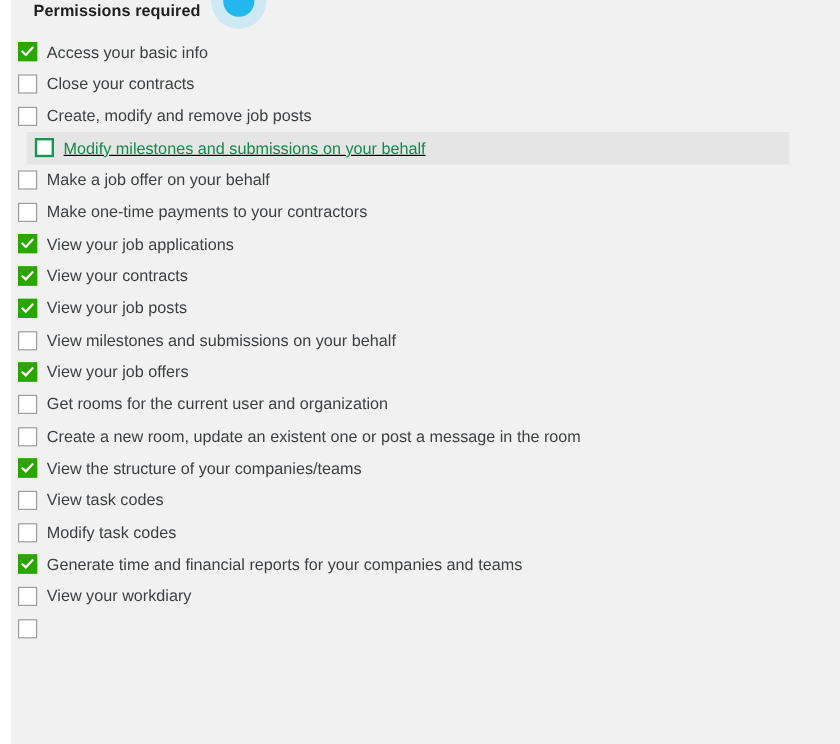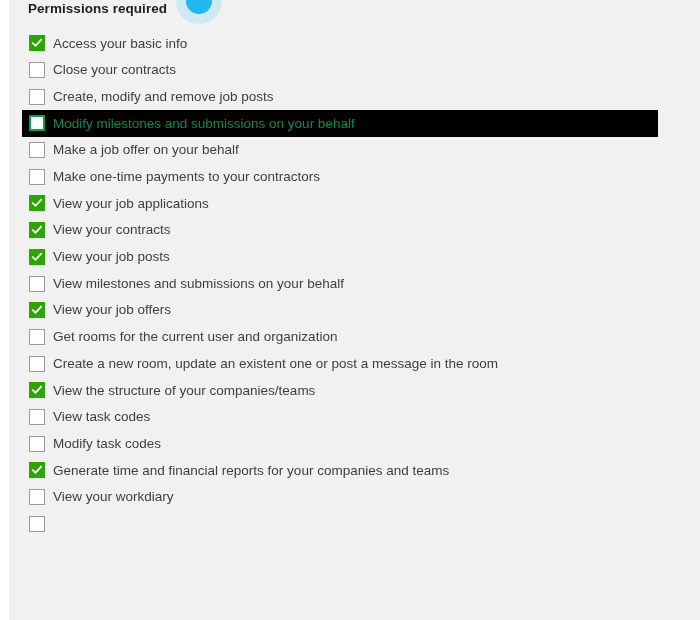--- a/index.html
+++ b/index.html
@@ -71,29 +71,30 @@
     left: 0;
     top: 30px;
     width: 700px;
   }
 
   .permission-row {
     position: relative;
     height: 26.7px;
     display: flex;
     align-items: center;
-    padding-left: 29px;
+    padding-left: 15px;
     box-sizing: border-box;
   }
 
   .permission-row.highlighted {
-    background: #000000;
+    background: #e5e5e5;
     margin-left: 22px;
     padding-left: 7px;
     width: 636px;
+    text-decoration: underline;
   }
 
   .checkbox {
     width: 16px;
     height: 16px;
     box-sizing: border-box;
     border: 1px solid #9b9b9b;
     background: #ffffff;
     flex: 0 0 auto;
     position: relative;

